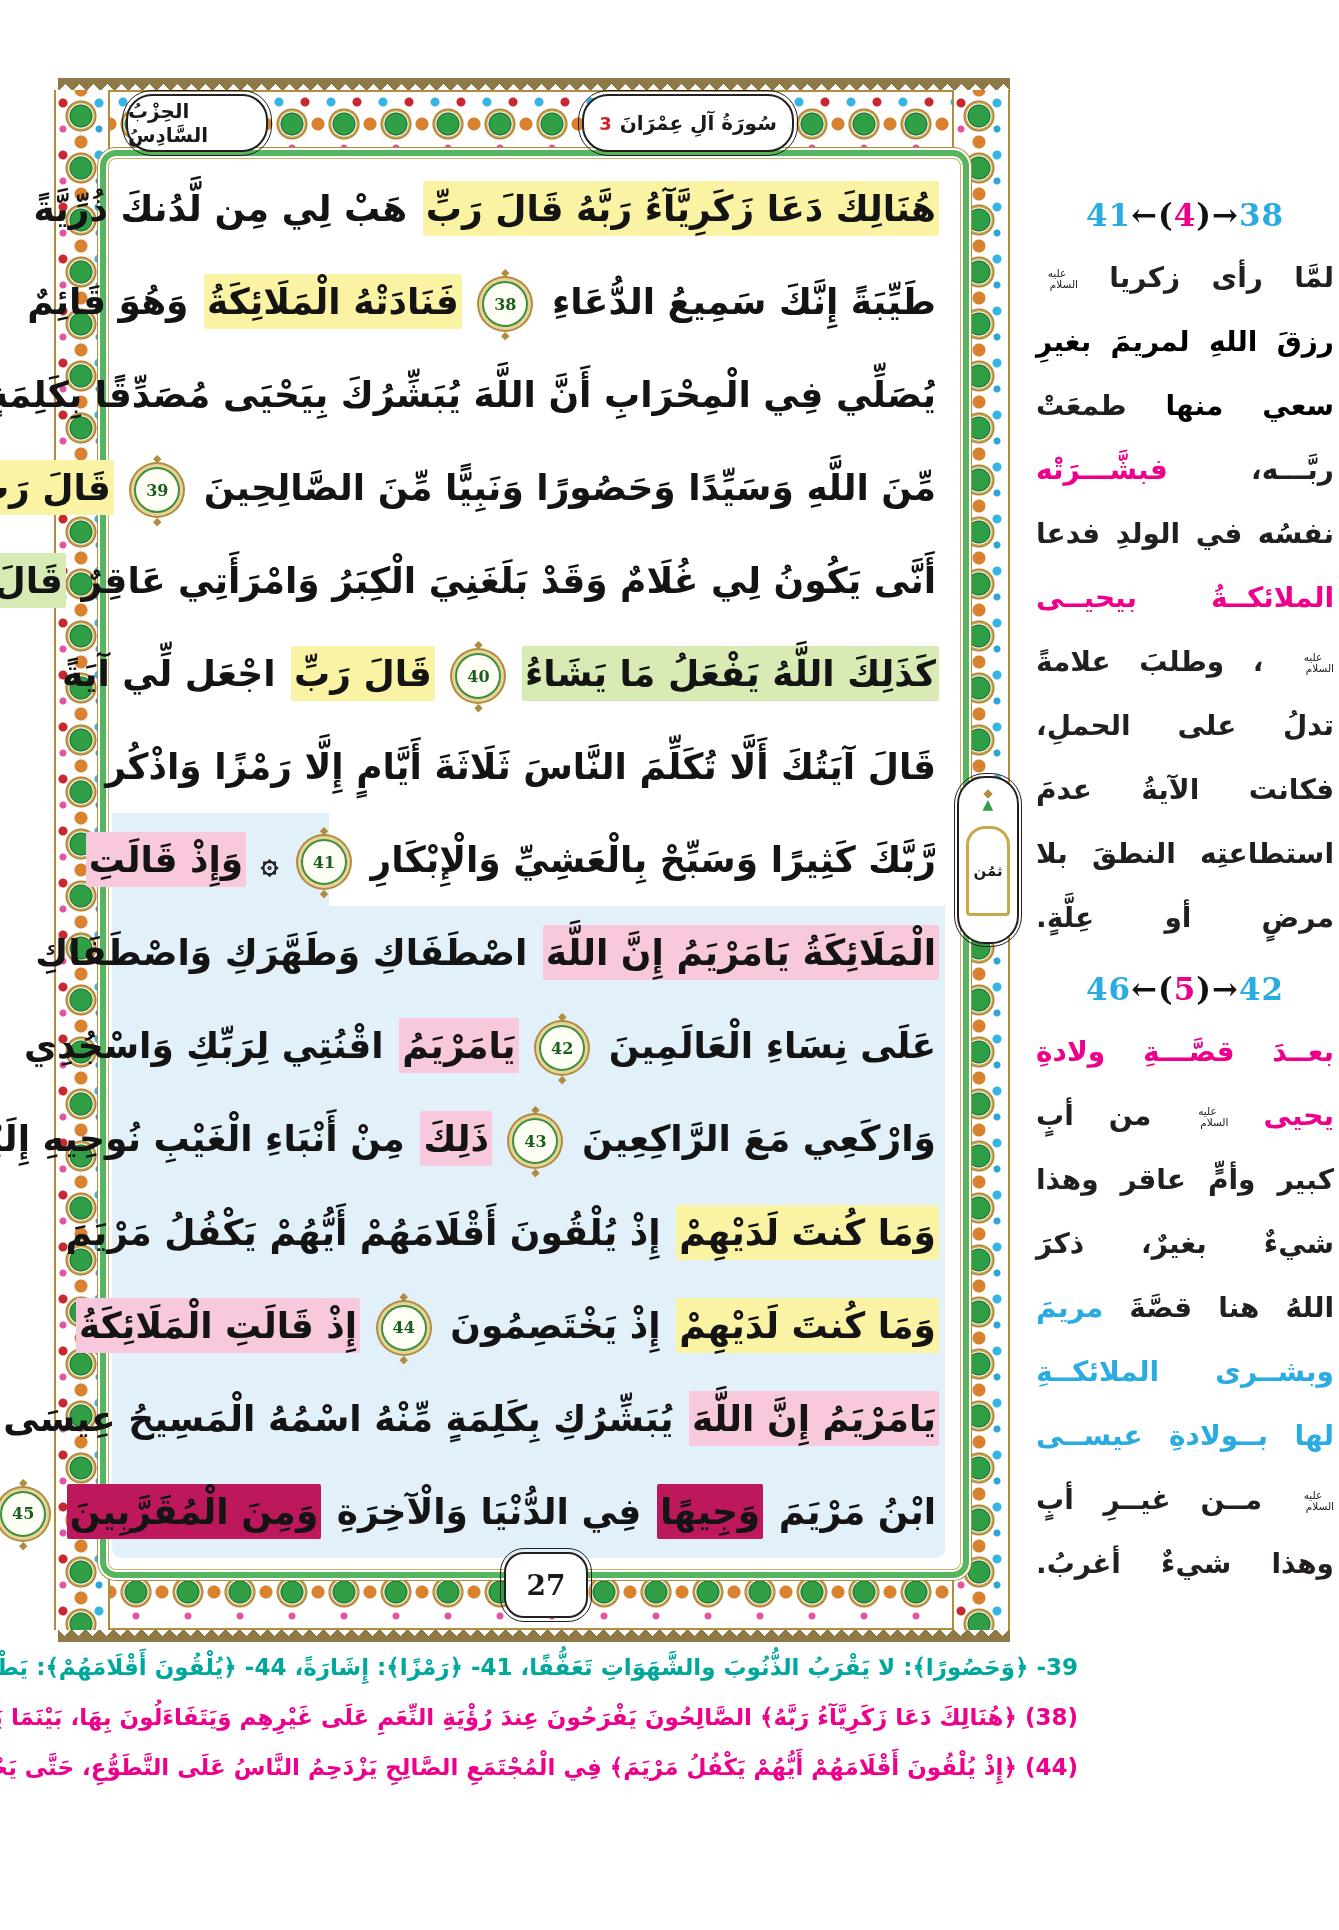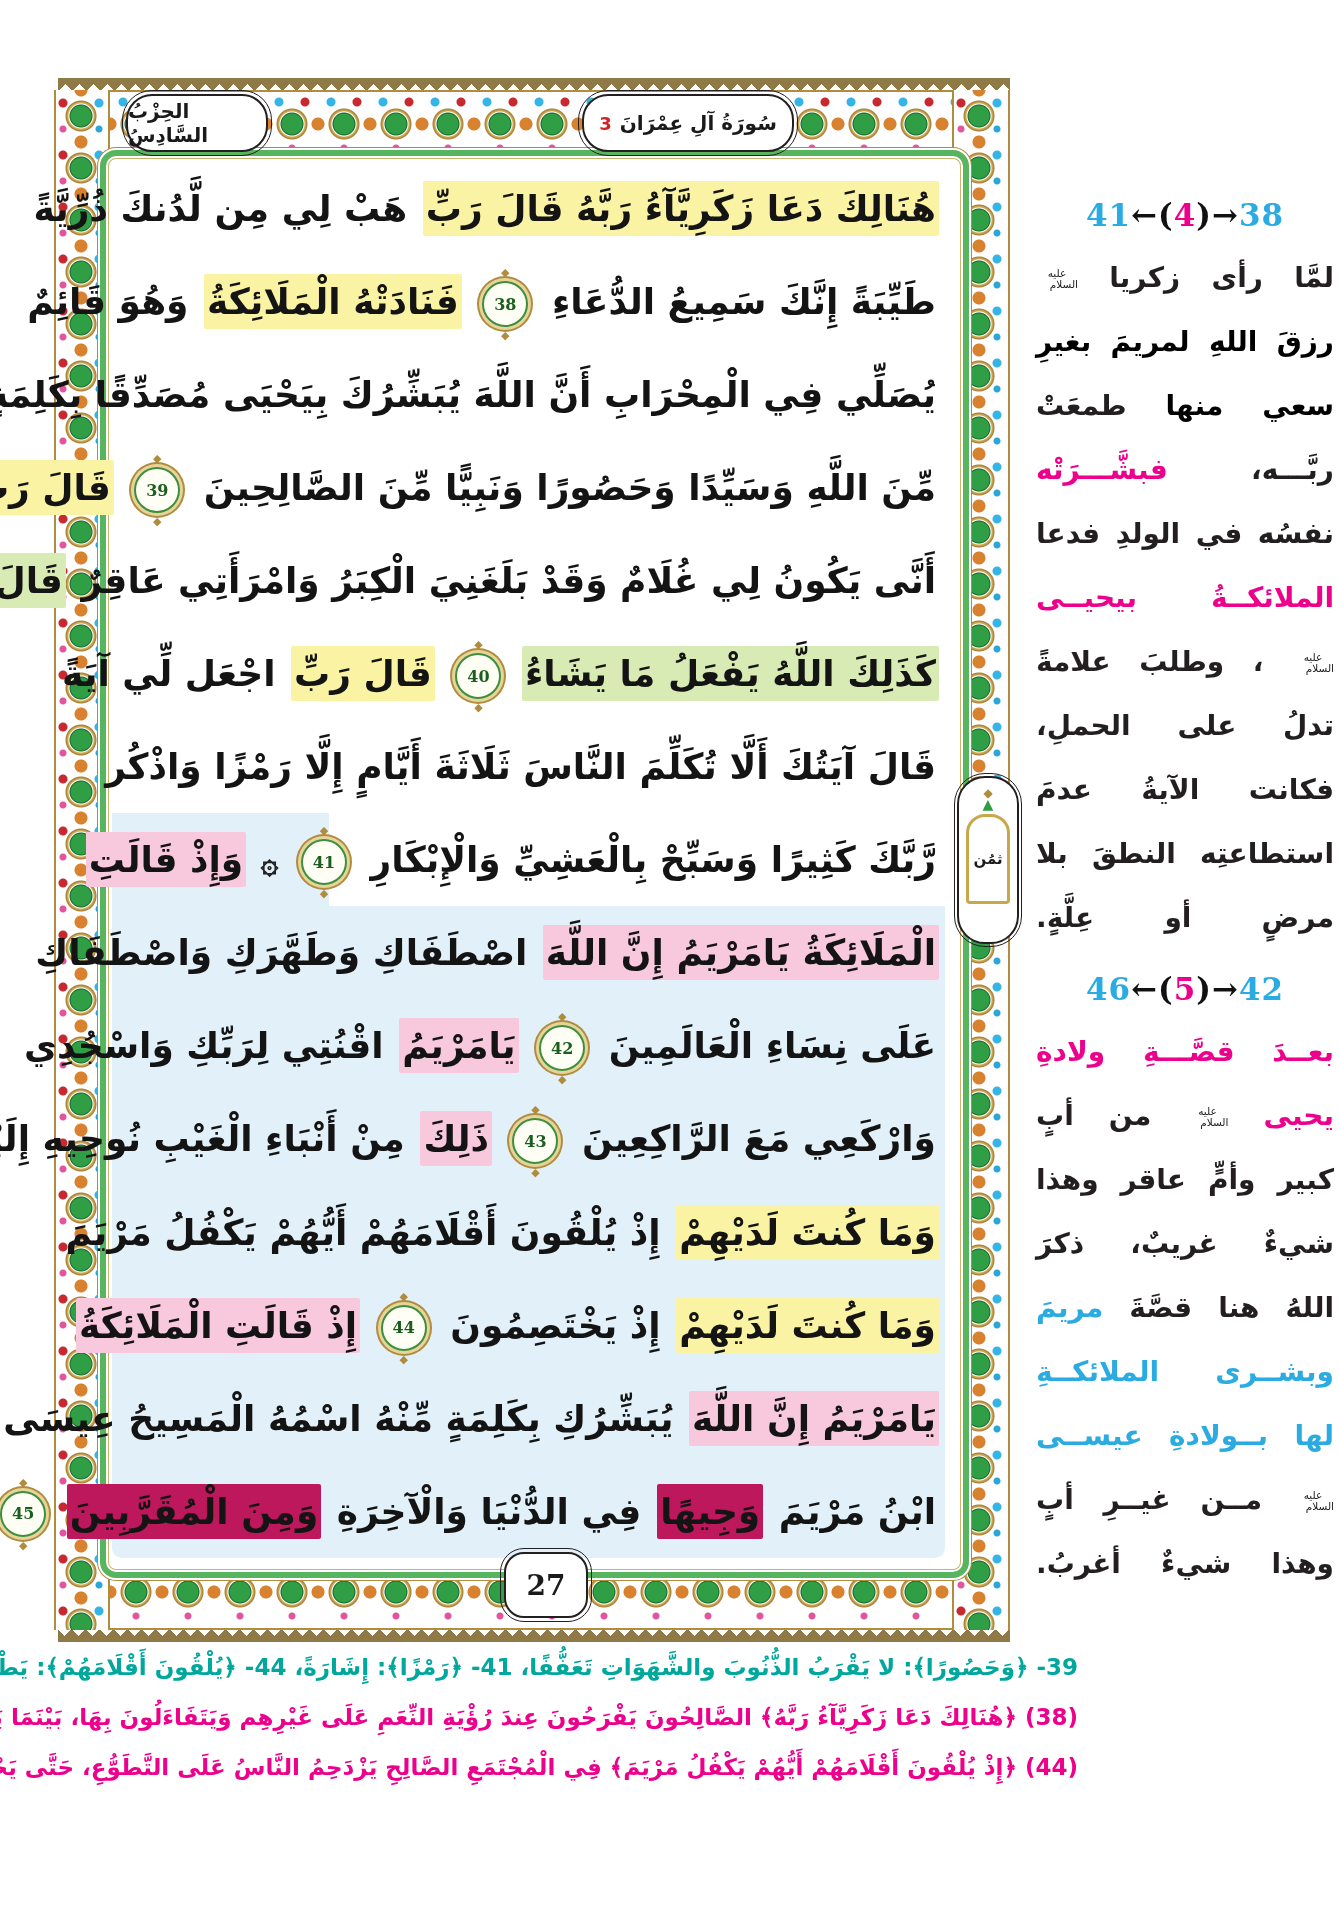--- a/index.html
+++ b/index.html
@@ -54,21 +54,21 @@
     outline:1.6px solid #231f20;outline-offset:3px;display:flex;align-items:center;justify-content:center;
     font-weight:bold;color:#1a1a1a;z-index:5;}
   #cart-hizb{left:126px;top:94px;width:138px;height:54px;font-size:20px;}
   #cart-surah{left:582px;top:94px;width:208px;height:54px;font-size:20px;direction:rtl;gap:8px;}
   #cart-surah .sno{color:#d42027;font-size:18px;}
   #cart-page{left:504px;top:1552px;width:80px;height:62px;border-radius:20px;font-size:28px;font-family:"DejaVu Serif",serif;}
   #cart-thumn{left:957px;top:776px;width:58px;height:154px;border-radius:28px;outline-offset:2px;
     flex-direction:column;justify-content:flex-start;padding-top:10px;}
   #cart-thumn .finial{color:#b08c3e;font-size:12px;line-height:10px;}
   #cart-thumn .leaf{color:#2f9e45;font-size:14px;line-height:12px;}
-  #cart-thumn .arch{margin-top:4px;width:38px;height:84px;border:3px solid #c9a84c;border-radius:19px 19px 4px 4px;
+  #cart-thumn .arch{margin-top:16px;width:38px;height:84px;border:3px solid #c9a84c;border-radius:19px 19px 4px 4px;
     display:flex;align-items:center;justify-content:center;font-size:15px;font-weight:bold;}
 
   
   #qarea{position:absolute;left:112px;top:162px;width:833px;height:1396px;z-index:2;}
   .bw{position:absolute;background:#e2f0f9;z-index:0;}
   #bw-tab{left:0;top:651px;width:26%;height:94px;}
   #bw-main{left:0;top:744px;width:100%;height:652px;border-bottom-left-radius:10px;border-bottom-right-radius:10px;}
   #qlines{position:relative;z-index:1;height:100%;}
   .qline{height:93.06px;line-height:93px;direction:rtl;text-align:justify;text-align-last:justify;
     font-size:36px;font-weight:bold;color:#141414;white-space:nowrap;padding:0 6px;}
@@ -173,21 +173,21 @@
         <div class="sline"><span class="black">تدلُ على الحملِ،</span></div>
         <div class="sline"><span class="black">فكانت الآيةُ عدمَ</span></div>
         <div class="sline"><span class="black">استطاعتِه النطقَ بلا</span></div>
         <div class="sline"><span class="black">مرضٍ أو عِلَّةٍ.</span></div>
       </div>
       <div id="block-b">
         <div class="sheading"><span class="cyan">46</span><span class="black">←</span><span class="black">(</span><span class="magenta">5</span><span class="black">)</span><span class="black">→</span><span class="cyan">42</span></div>
         <div class="sline"><span class="magenta">بعــدَ قصَّـــةِ ولادةِ</span></div>
         <div class="sline"><span class="magenta">يحيى</span> <span class="sws">عليه السلام</span> <span class="black">من أبٍ</span></div>
         <div class="sline"><span class="black">كبير وأمٍّ عاقر وهذا</span></div>
-        <div class="sline"><span class="black">شيءٌ غريبٌ، ذكرَ</span></div>
+        <div class="sline"><span class="black">شيءٌ بغيرٌ، ذكرَ</span></div>
         <div class="sline"><span class="black">اللهُ هنا قصَّةَ</span> <span class="cyan">مريمَ</span></div>
         <div class="sline"><span class="cyan">وبشــرى الملائكــةِ</span></div>
         <div class="sline"><span class="cyan">لها بــولادةِ عيســى</span></div>
         <div class="sline"><span class="sws">عليه السلام</span> <span class="black">مــن غيــرِ أبٍ</span></div>
         <div class="sline"><span class="black">وهذا شيءٌ أغربُ.</span></div>
       </div>
     </div>
 
   <div id="footnotes">
       <div class="fnote teal">39- ﴿وَحَصُورًا﴾: لا يَقْرَبُ الذُّنُوبَ والشَّهَوَاتِ تَعَفُّفًا، 41- ﴿رَمْزًا﴾: إِشَارَةً، 44- ﴿يُلْقُونَ أَقْلَامَهُمْ﴾: يَطْرَحُونَ سِهَامَهُمْ لِلاقْتِرَاعِ.</div>

